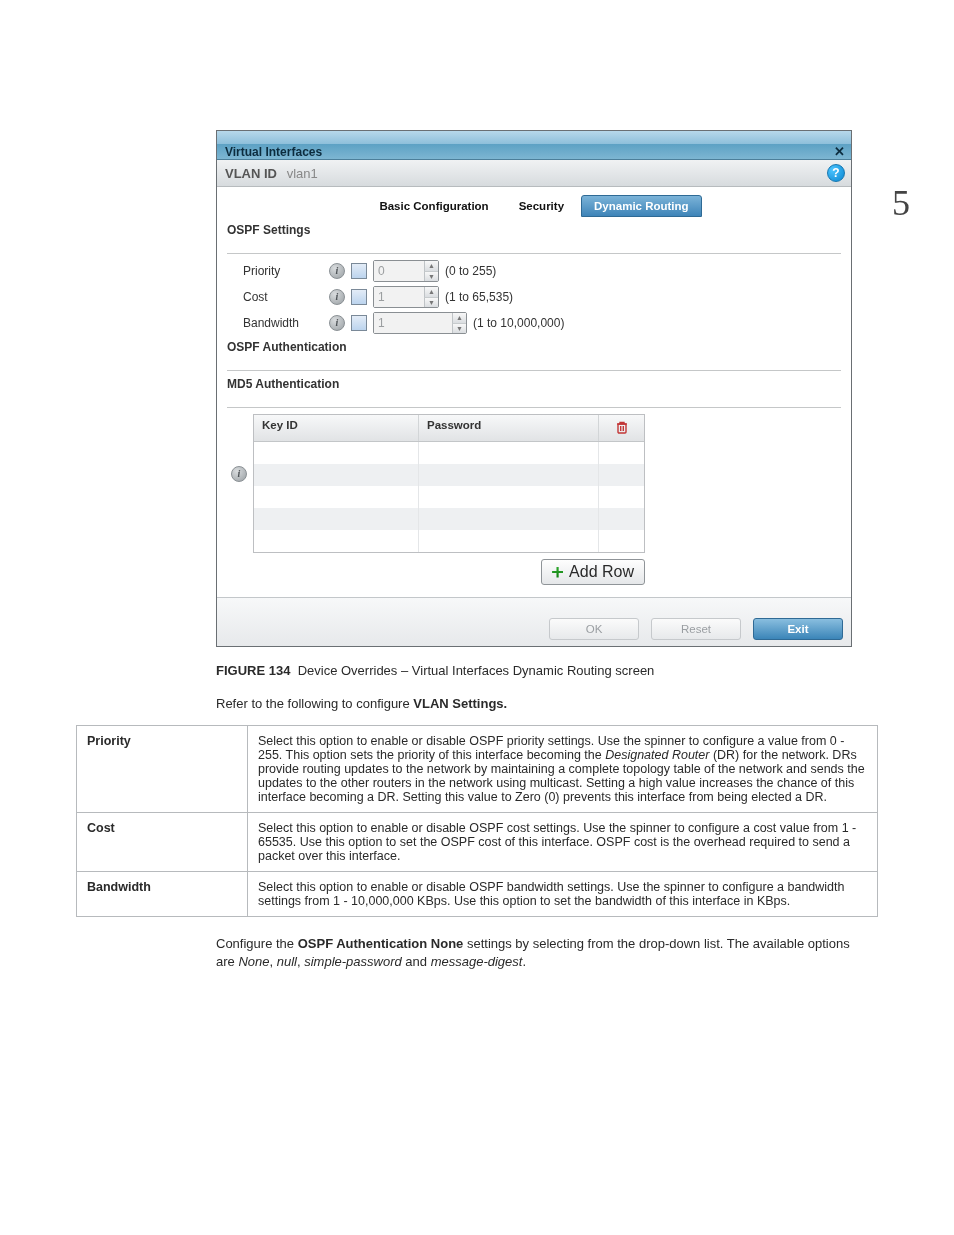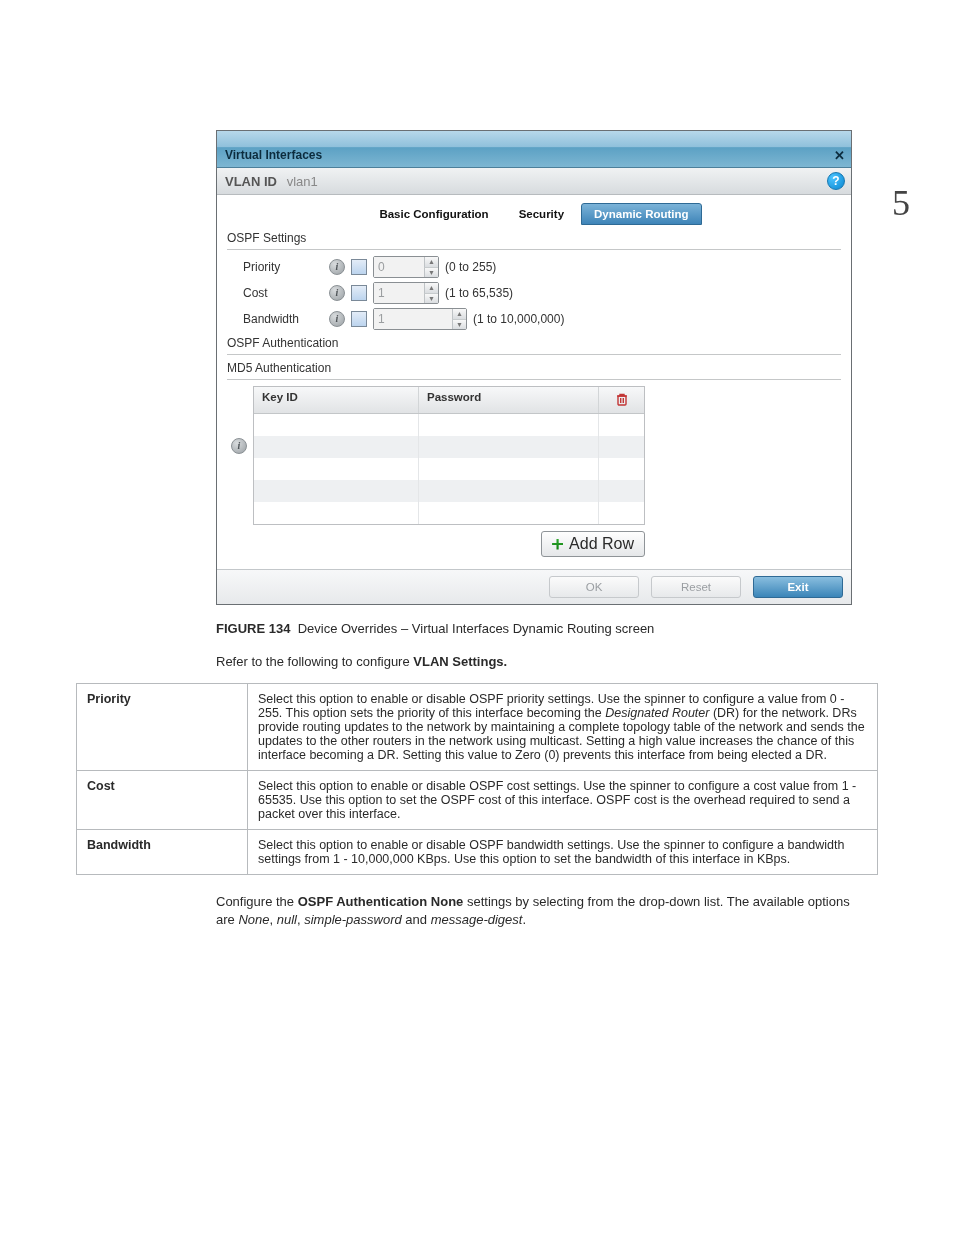--- a/index.html
+++ b/index.html
@@ -27,24 +27,24 @@
   }
 
   
   .dialog {
     margin: 130px 62px 0 176px;
     border: 1px solid #6a6f73;
     background: #fff;
   }
   .title-bar {
     display: flex;
-    align-items: center;
+    align-items: flex-end;
     justify-content: space-between;
     height: 24px;
-    padding: 12px 6px 0 8px;
+    padding: 4px 6px 0 8px;
     font-weight: bold;
     font-size: 12px;
     color: #0c2c3e;
     background: linear-gradient(#b7d8ea, #8fc0db 45%, #5ca1c4 46%, #7db6d2);
     border-bottom: 1px solid #4c7f9a;
   }
   .title-bar .close-x {
     font-weight: bold;
     font-size: 13px;
     color: #0c2c3e;
@@ -90,23 +90,23 @@
     color: #111; font-weight: bold;
     background: transparent;
   }
   .tab.active {
     color: #fff; font-weight: bold;
     background: linear-gradient(#7bb3d8, #3e84b8);
     border-color: #2e6a95;
   }
 
   .section-heading {
-    font-size: 12px; font-weight: normal; color: #333;
+    font-size: 12px; font-weight: bold; color: #333;
     border-bottom: 1px solid #c5c7c8;
-    padding: 0 0 4px 0;
+    padding: 0 0 16px 0;
     margin: 6px 0 6px 0;
   }
   .row {
     display: flex; align-items: center; gap: 6px;
     margin: 4px 0 4px 16px;
     font-size: 12px; color: #333;
   }
   .row .lbl { width: 80px; }
   .info-icon {
     width: 14px; height: 14px; border-radius: 50%;
@@ -192,21 +192,21 @@
   }
   .plus {
     width: 11px; height: 11px;
     display: inline-block; background:
       linear-gradient(#2fa82f,#107f10);
     clip-path: polygon(40% 0,60% 0,60% 40%,100% 40%,100% 60%,60% 60%,60% 100%,40% 100%,40% 60%,0 60%,0 40%,40% 40%);
   }
 
   .dialog-footer {
     border-top: 1px solid #c3c7ca;
-    padding: 6px 8px 6px 8px;
+    padding: 20px 8px 6px 8px;
     display: flex; justify-content: flex-end; gap: 12px;
     background: linear-gradient(#f7f8f9,#e7e9eb);
   }
   .dialog-footer .fbtn {
     min-width: 68px; text-align: center; font-size: 11.5px;
     padding: 4px 10px; border-radius: 3px; cursor: pointer;
   }
   .fbtn.disabled {
     color: #9a9ea2; background: linear-gradient(#fbfbfb,#e7e9eb);
     border: 1px solid #c6c9cc;

